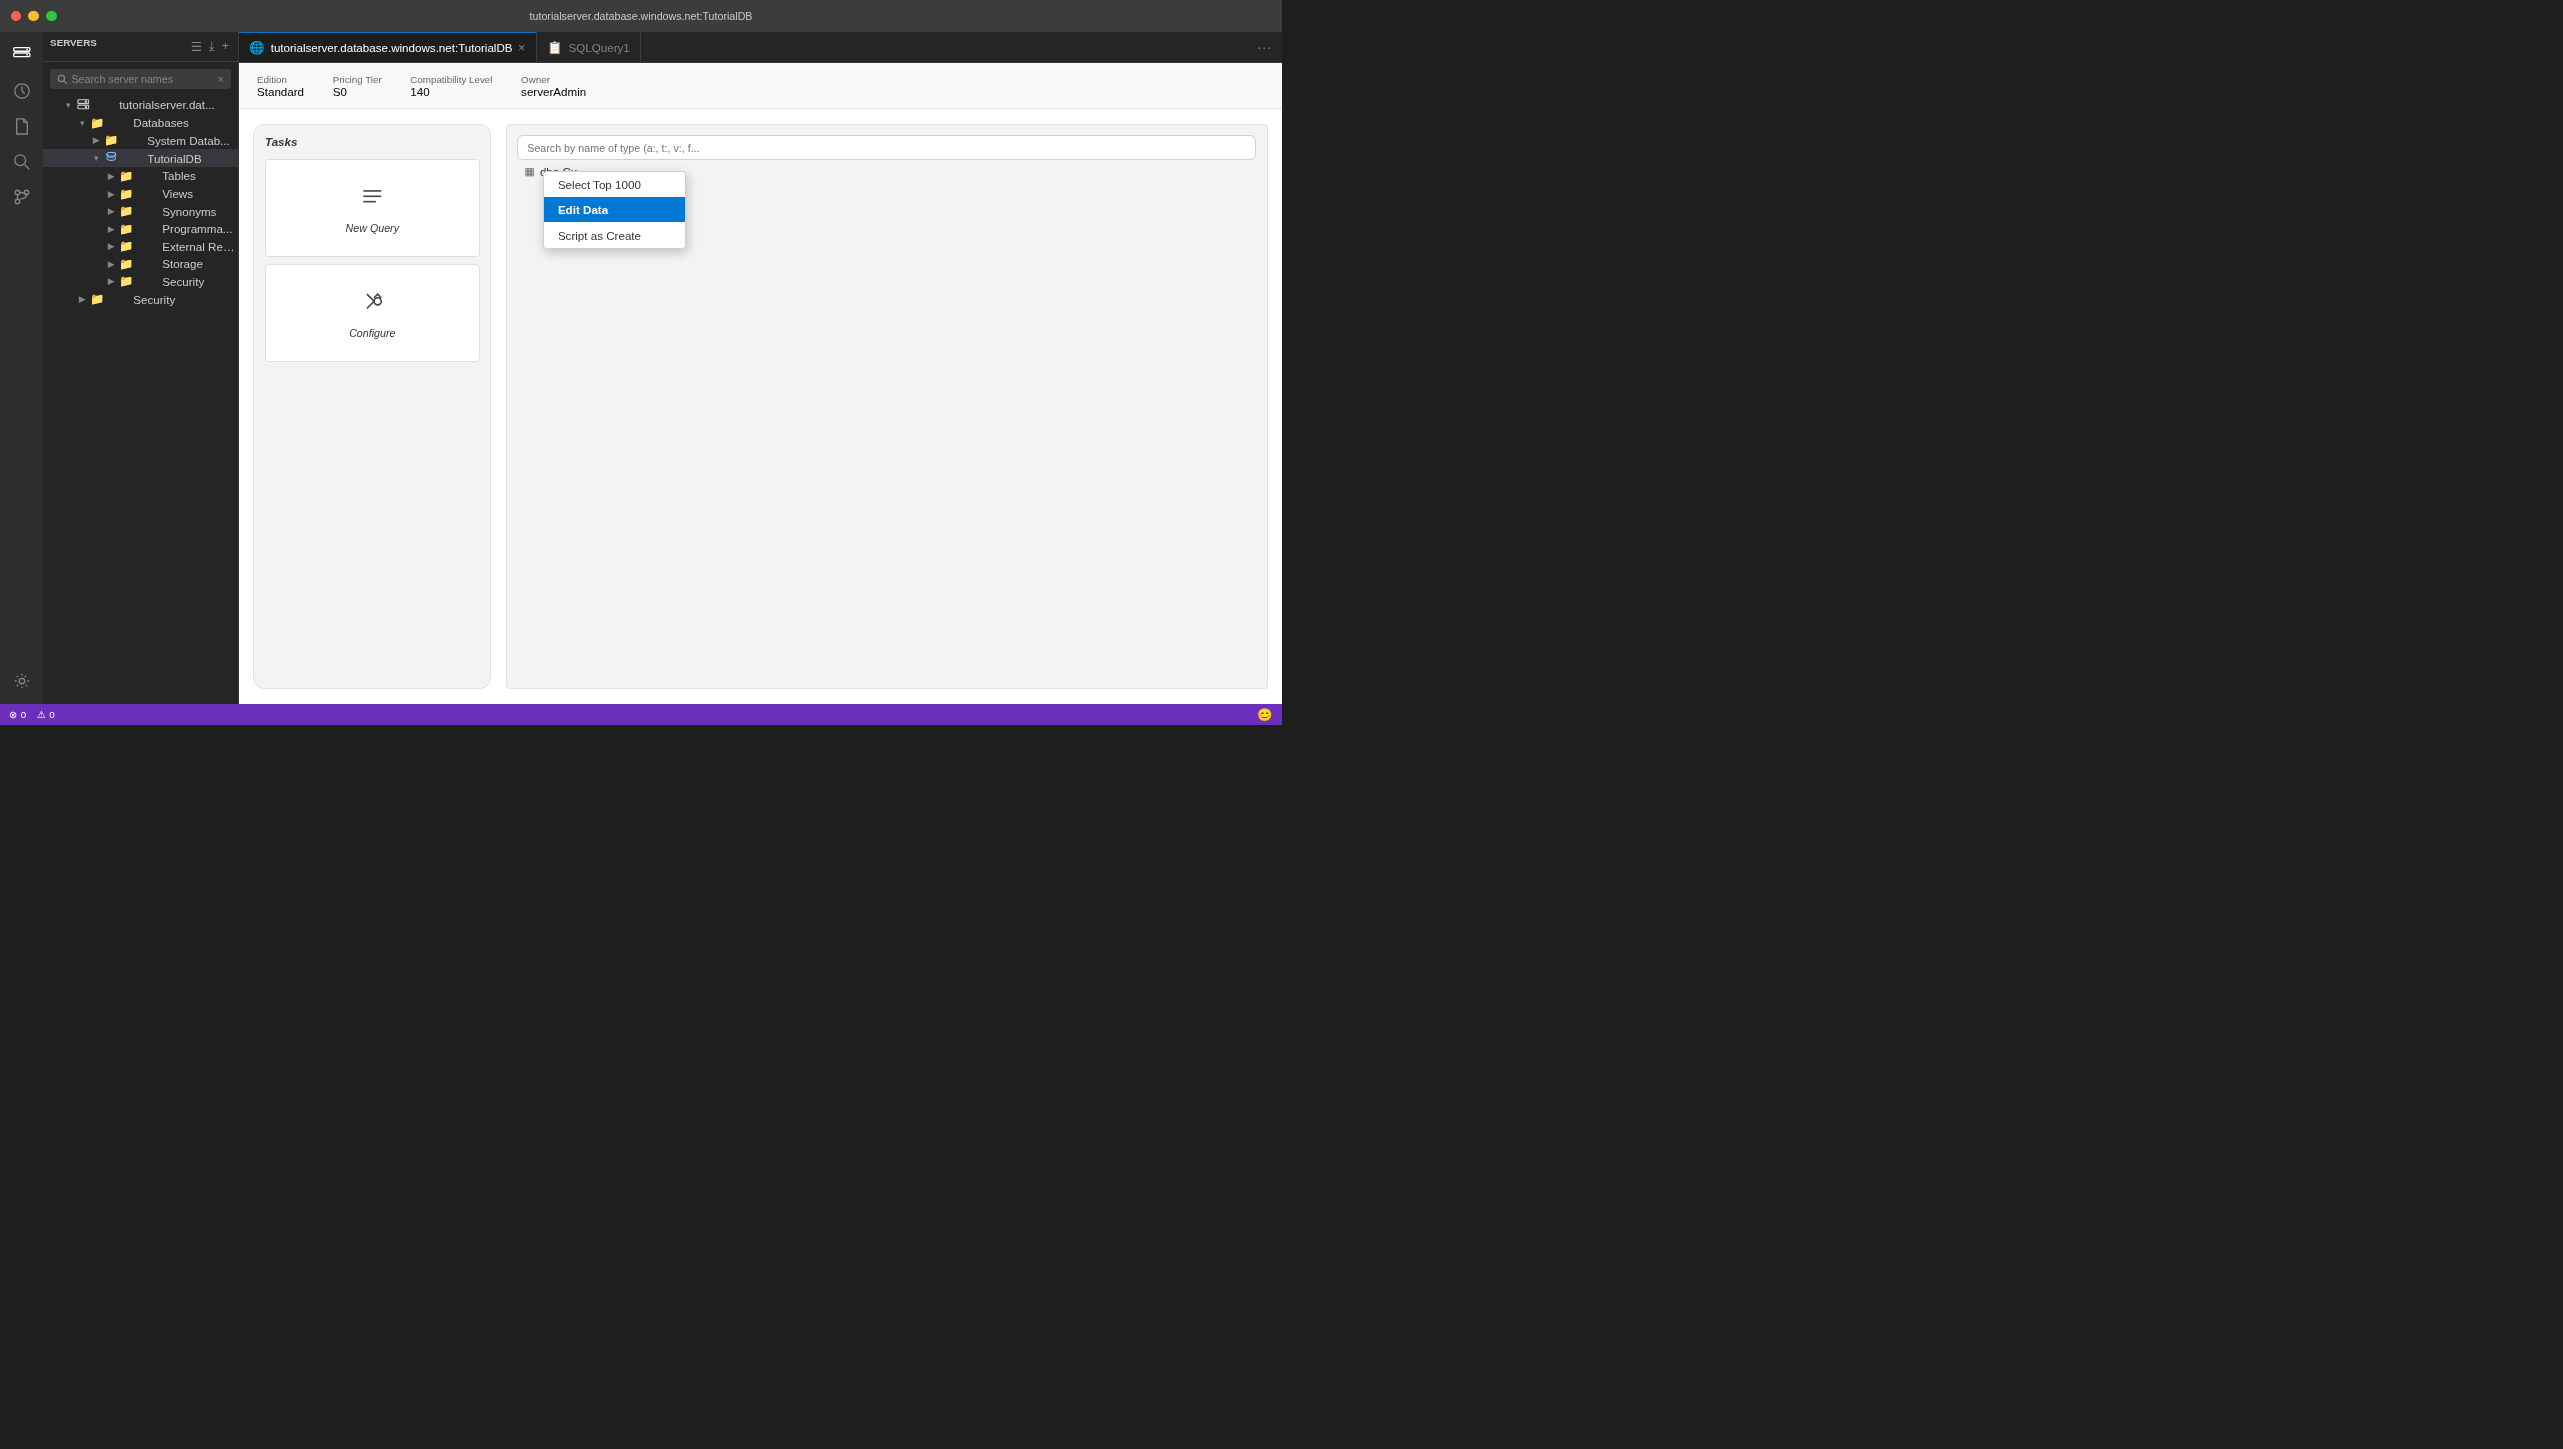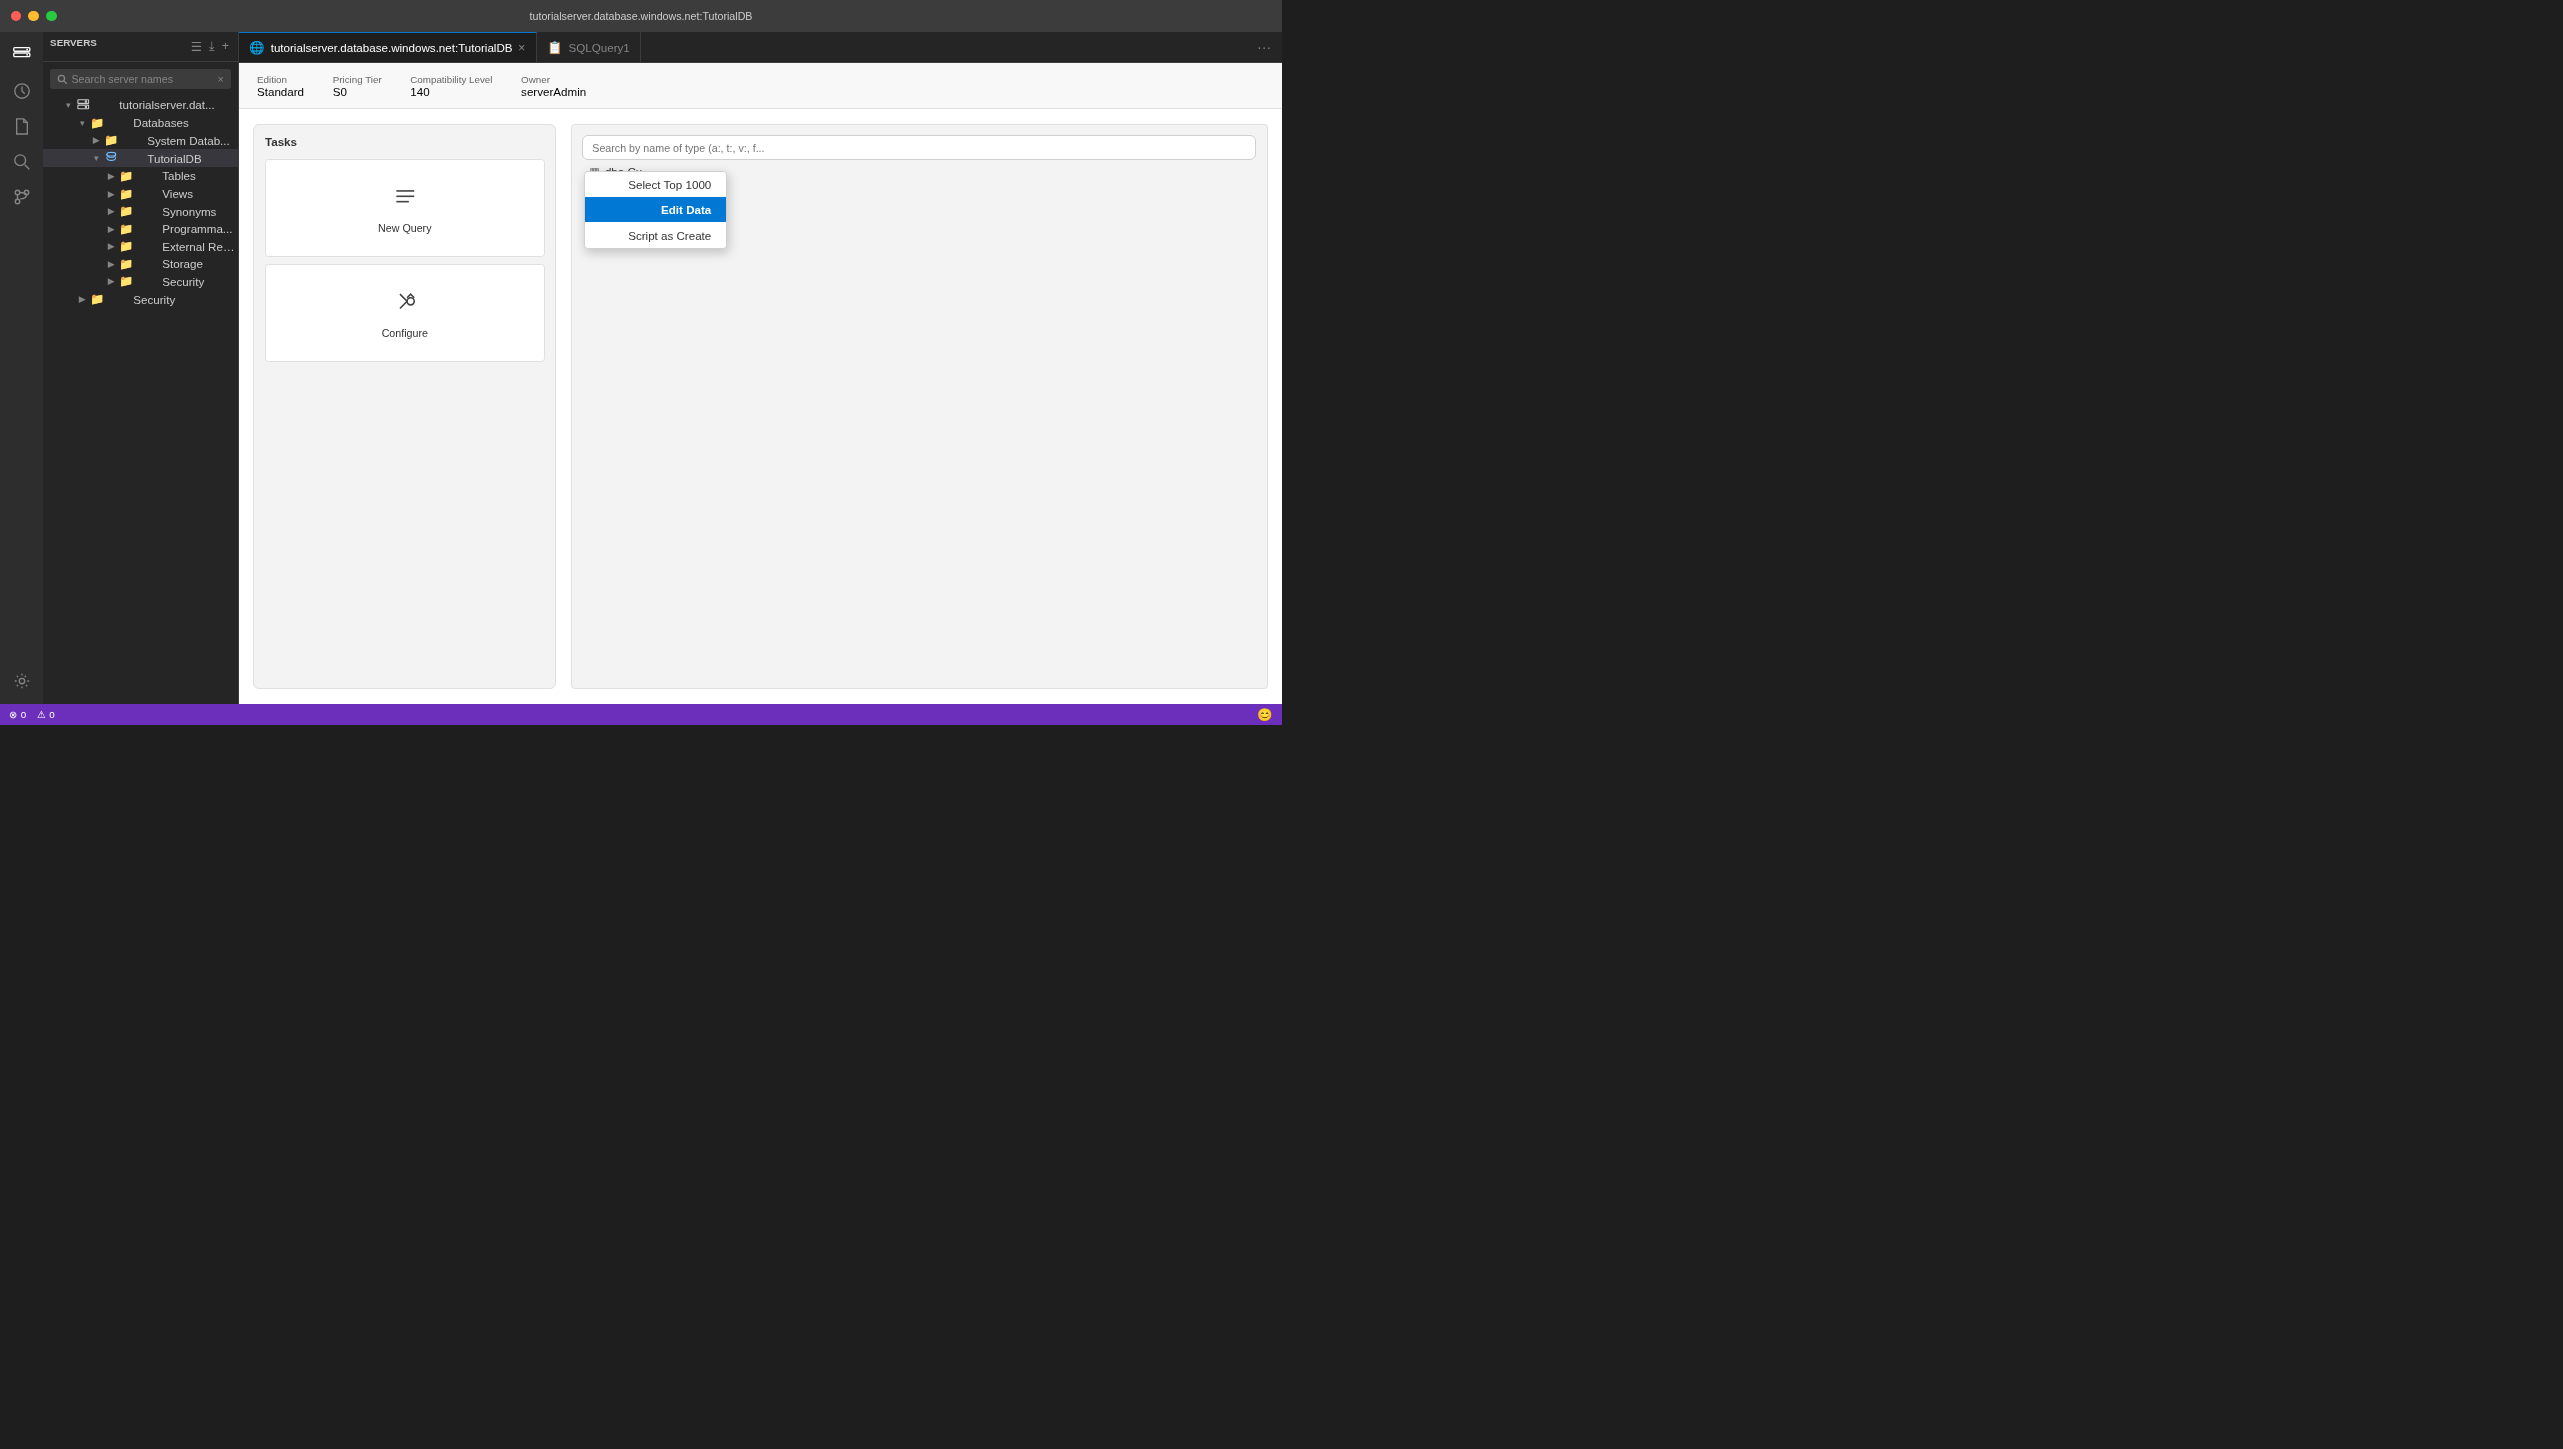--- a/index.html
+++ b/index.html
@@ -156,26 +156,27 @@
     }
     .db-info-item {}
     .db-info-label { color: #666; font-size: 9.8px; }
     .db-info-value { color: #000; font-size: 11.6px; font-weight: 500; }
 
     
     .two-col { display: flex; flex: 1; gap: 14.3px; padding: 14.3px; overflow: hidden; }
 
     
     .tasks-panel {
-      width: 303px;
+      width: 238px;
       background: #f3f3f3;
       border: 0.9px solid #e0e0e0;
-      border-radius: 6px;
+      border-radius: 11px;
       flex-shrink: 0;
       padding: 10.7px;
+      font-style: italic;
     }
     .panel-title { font-size: 11.6px; font-weight: 600; color: #333; margin-bottom: 10.7px; }
 
     .task-card {
       background: #ffffff;
       border: 0.9px solid #e0e0e0;
       border-radius: 3.6px;
       padding: 14.3px;
       margin-bottom: 7.1px;
       cursor: pointer;
@@ -223,22 +224,21 @@
     
     .context-menu {
       position: absolute;
       background: #ffffff;
       border: 0.9px solid #d0d0d0;
       border-radius: 3.6px;
       box-shadow: 1.8px 3.6px 10.7px rgba(0,0,0,0.2);
       z-index: 100;
       min-width: 143px;
       top: 46px;
-      left: 12px;
-      text-align: right;
+      left: 36px;
     }
     .context-menu-item {
       padding: 6.2px 14.3px;
       font-size: 11.6px;
       color: #333;
       cursor: pointer;
     }
     .context-menu-item.highlighted { background: #0078d4; color: #ffffff; font-weight: bold; }
 
     

